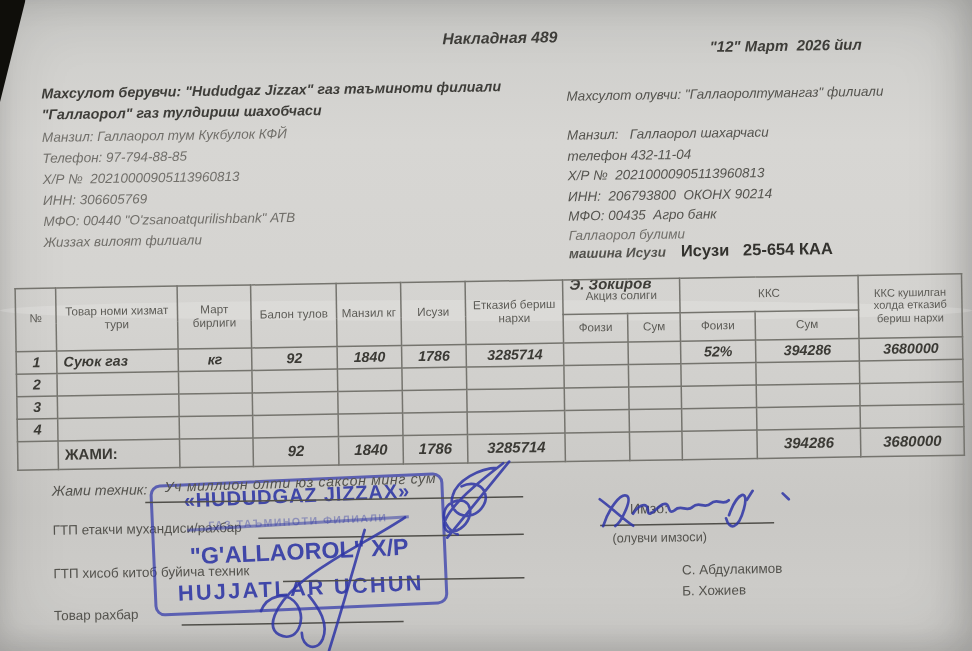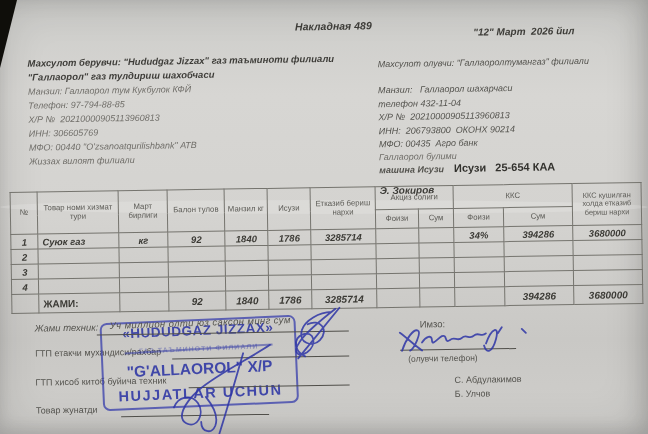--- a/index.html
+++ b/index.html
@@ -78,21 +78,21 @@
   .ft-total-words{left:108px;top:315px;font-size:9.5px;letter-spacing:.4px;transform:rotate(-1deg);z-index:22;}
   .ft-line1{left:95px;top:330px;width:252px;}
   .ft-eng{left:33px;top:344px;font-size:9px;}
   .ft-line2{left:170px;top:355px;width:177px;}
   .ft-acc{left:33px;top:373px;font-size:9px;}
   .ft-line3{left:186px;top:384px;width:161px;}
   .ft-ship{left:33px;top:401px;font-size:9px;}
   .ft-line4{left:118px;top:412px;width:148px;}
   .uline{position:absolute;border-bottom:1px solid #504f4a;height:1px;z-index:21;}
 
-  .ft-sign-label{left:370px;top:320px;font-size:9.5px;padding-left:48px;}
+  .ft-sign-label{left:370px;top:336px;font-size:9.5px;padding-left:48px;}
   .ft-sign-line{left:398px;top:350px;width:116px;}
   .ft-sign-caption{left:406px;top:355px;font-size:8.5px;}
   .ft-name1{left:452px;top:377px;font-size:9px;}
   .ft-name2{left:452px;top:391px;font-size:9px;}
 
   .stamp{
     position:absolute;left:99px;top:317px;width:196px;height:88px;
     border:2.5px solid rgba(48,56,170,.72);border-radius:7px;
     transform:rotate(-1.6deg);z-index:20;
     display:flex;flex-direction:column;align-items:center;justify-content:space-between;
@@ -174,21 +174,21 @@
     <tr>
       <td>1</td>
       <td class="cell-item">Суюк газ</td>
       <td>кг</td>
       <td>92</td>
       <td>1840</td>
       <td>1786</td>
       <td>3285714</td>
       <td></td>
       <td></td>
-      <td>34%</td>
+      <td>52%</td>
       <td>394286</td>
       <td>3680000</td>
     </tr>
     <tr>
       <td>2</td>
       <td class="cell-item"></td>
       <td></td>
       <td></td>
       <td></td>
       <td></td>
@@ -247,28 +247,28 @@
   <div class="abs ft-total-label mid it">Жами техник:</div>
   <div class="abs ft-total-words mid it">Уч миллион олти юз саксон минг сум</div>
   <div class="uline ft-line1"></div>
 
   <div class="abs ft-eng mid">ГТП етакчи мухандиси/рахбар</div>
   <div class="uline ft-line2"></div>
 
   <div class="abs ft-acc mid">ГТП хисоб китоб буйича техник</div>
   <div class="uline ft-line3"></div>
 
-  <div class="abs ft-ship mid">Товар жунатди</div>
+  <div class="abs ft-ship mid">Товар рахбар</div>
   <div class="uline ft-line4"></div>
 
   <div class="abs ft-sign-label mid">Имзо:</div>
   <div class="uline ft-sign-line"></div>
-  <div class="abs ft-sign-caption mid">(олувчи телефон)</div>
+  <div class="abs ft-sign-caption mid">(олувчи имзоси)</div>
   <div class="abs ft-name1 mid">С. Абдулакимов</div>
-  <div class="abs ft-name2 mid">Б. Улчов</div>
+  <div class="abs ft-name2 mid">Б. Хожиев</div>
 
   <div class="stamp">
     <div class="s1">«HUDUDGAZ JIZZAX»</div>
     <div class="s2"><span>ГАЗ ТАЪМИНОТИ ФИЛИАЛИ</span><span class="strike"></span></div>
     <div class="s3">"G'ALLAOROL" X/P</div>
     <div class="s4">HUJJATLAR UCHUN</div>
   </div>
 
   <svg class="sig-layer" width="648" height="434" viewBox="0 0 648 434">
     <g stroke="#2e35a6" stroke-width="1.8" fill="none" stroke-linecap="round" opacity="0.85">

